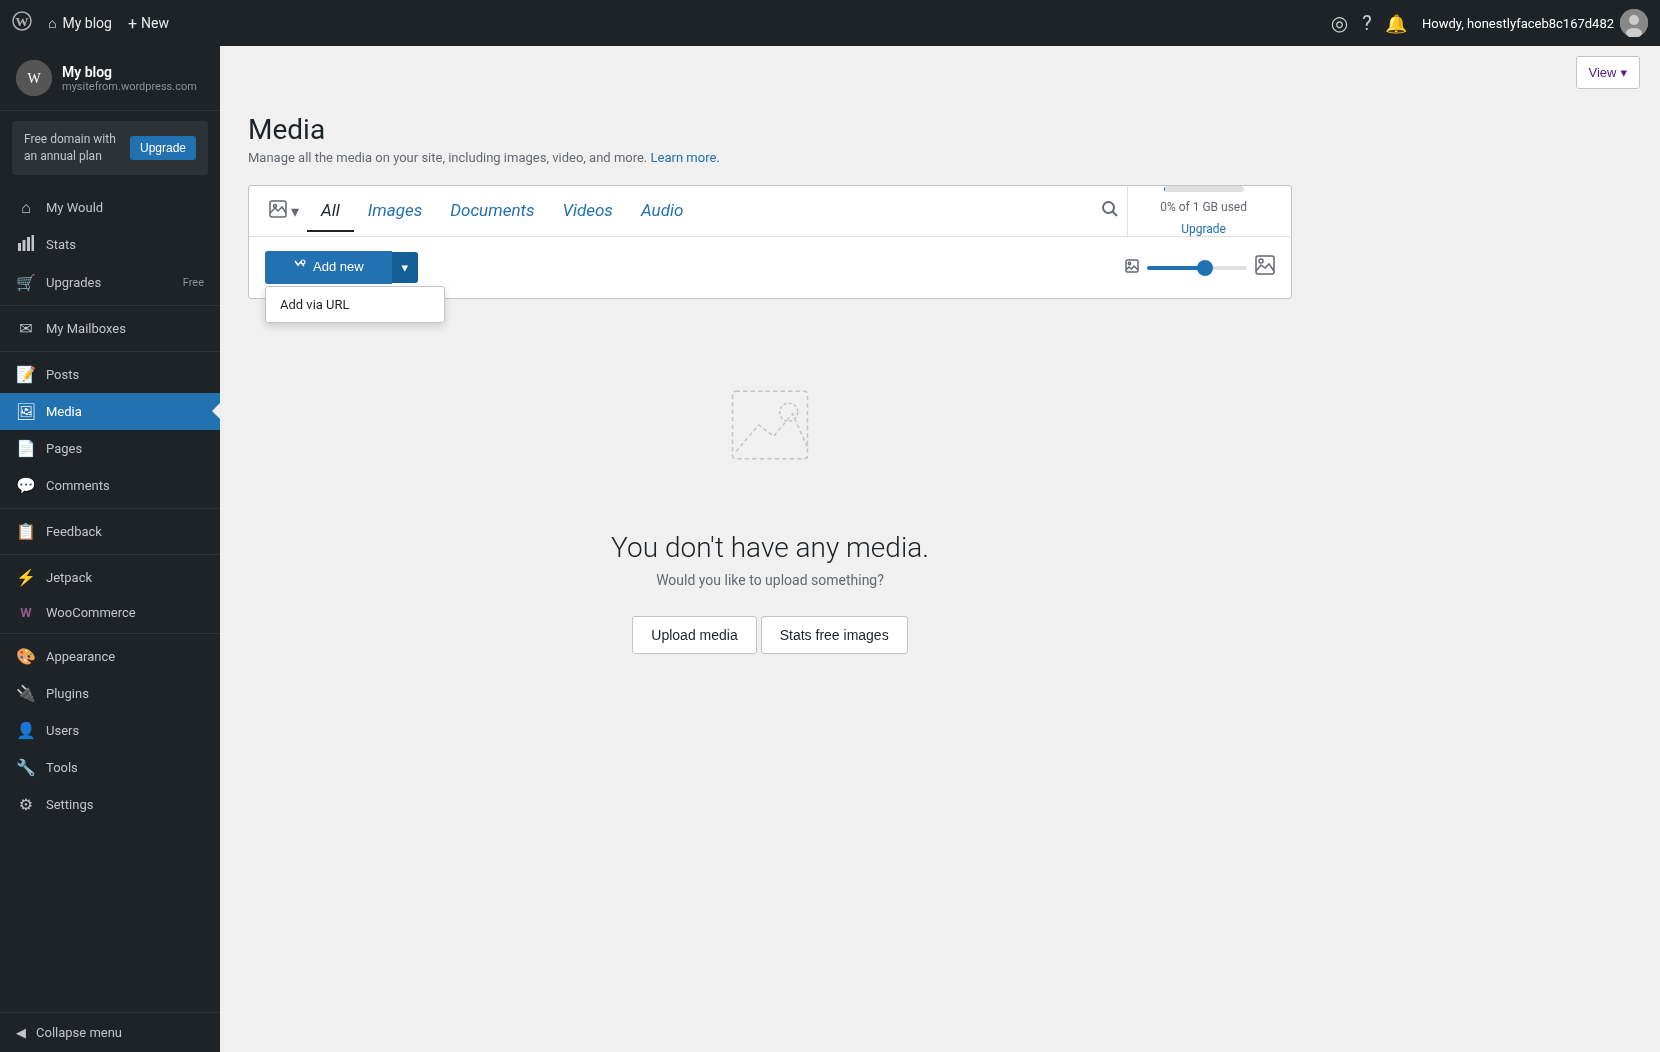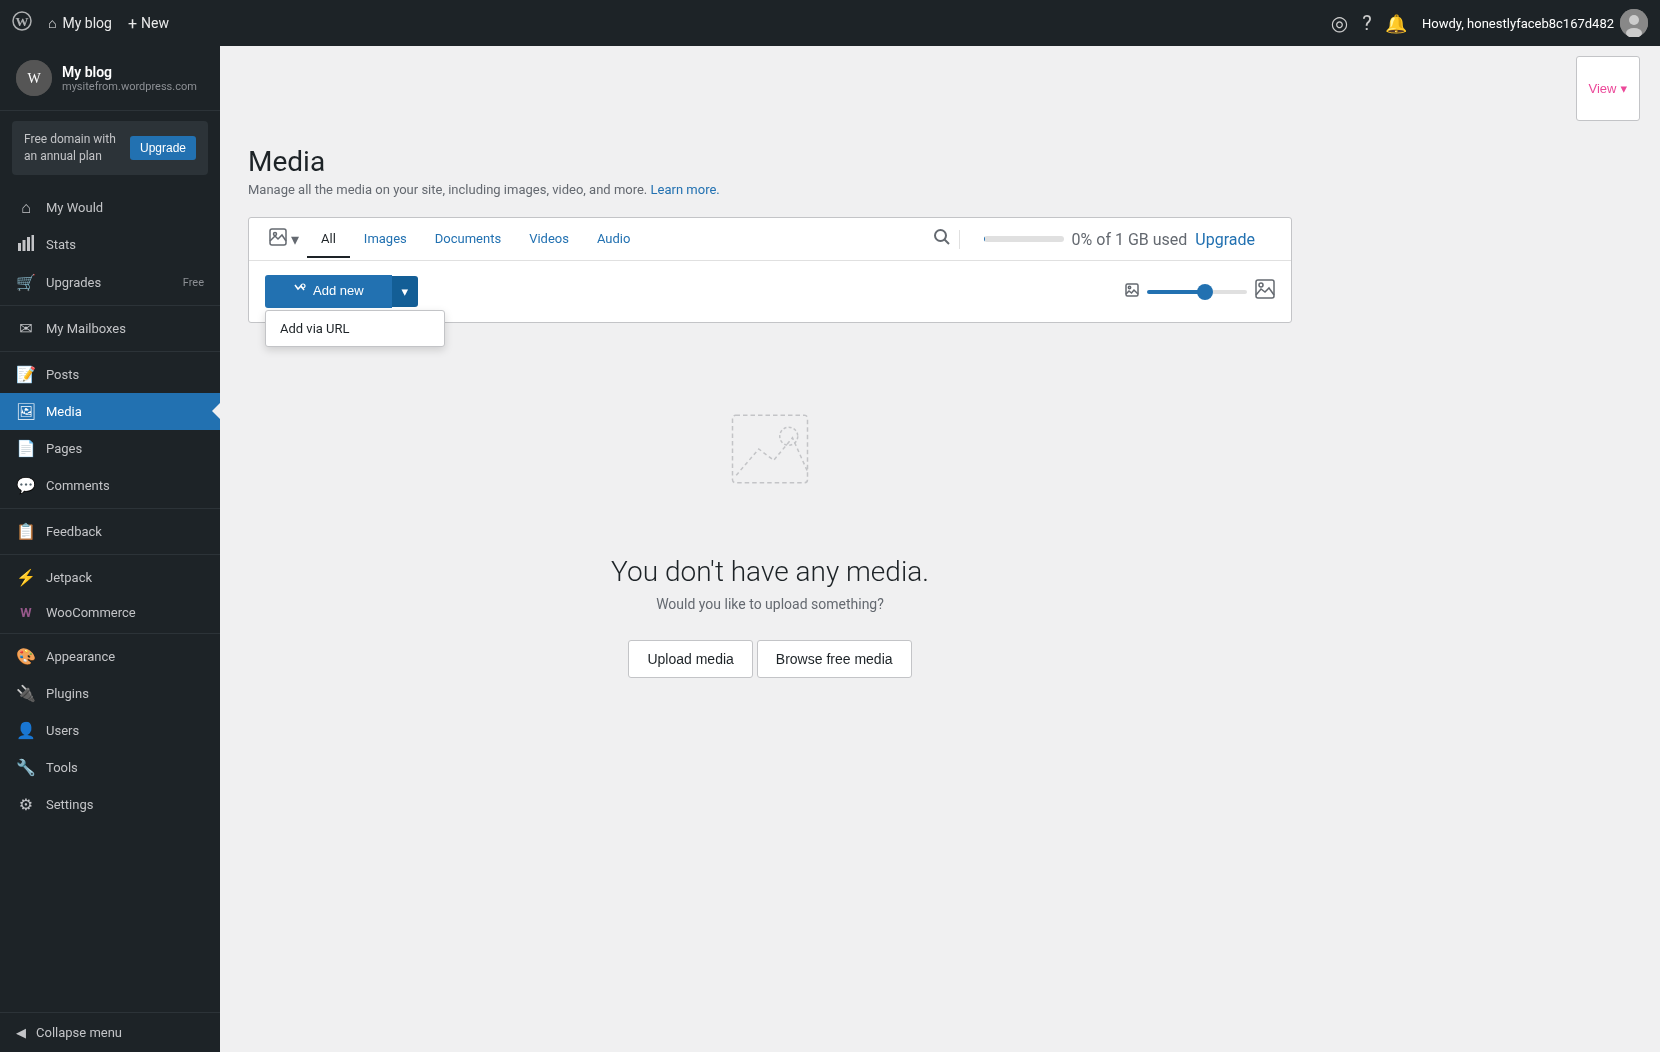--- a/index.html
+++ b/index.html
@@ -132,27 +132,27 @@
     
     .view-bar {
       display: flex;
       justify-content: flex-end;
       padding: 10px 20px 0;
     }
     .view-btn {
       background: #fff;
       border: 1px solid #c3c4c7;
       border-radius: 3px;
-      padding: 24px 12px;
+      padding: 8px 12px;
       font-size: 13px;
       cursor: pointer;
       display: flex;
       align-items: center;
       gap: 4px;
-      color: #ec4899;
+      color: #4c1d95;
     }
 
     
     .page-title { font-size: 28px; font-weight: 400; color: #1d2327; margin-bottom: 4px; }
     .page-subtitle { font-size: 13px; color: #646970; margin-bottom: 20px; }
     .page-subtitle a { color: #2271b1; text-decoration: none; }
 
     
     .tabs-container {
       background: #fff;
@@ -174,46 +174,48 @@
       padding: 10px 8px;
       cursor: pointer;
       color: #646970;
       border: none;
       background: none;
       font-size: 16px;
     }
     .tab-item {
       padding: 10px 14px;
       cursor: pointer;
-      font-size: 13px;
+      font-size: 17px;
       color: #2271b1;
       border-bottom: 2px solid transparent;
       text-decoration: none;
+      font-style: italic;
     }
     .tab-item.active {
       color: #1d2327;
       border-bottom: 2px solid #1d2327;
     }
     .tabs-search {
       margin-left: auto;
       background: none;
       border: none;
       font-size: 18px;
       color: #646970;
       cursor: pointer;
       padding: 4px 8px;
     }
     .tabs-storage {
       display: flex;
       align-items: center;
       gap: 8px;
-      padding: 0 24px;
+      padding: 0 32px;
       border-left: 1px solid #e0e0e0;
-      font-size: 16px;
+      font-size: 12px;
       color: #646970;
+      flex-direction: column;
     }
     .storage-bar {
       width: 80px;
       height: 6px;
       background: #e0e0e0;
       border-radius: 3px;
       overflow: hidden;
     }
     .storage-fill {
       height: 100%;
@@ -576,19 +578,19 @@
           <rect x="30" y="20" width="100" height="90" rx="4" fill="none" stroke="#c3c4c7" stroke-width="2" stroke-dasharray="6,4"></rect>
           <circle cx="105" cy="48" r="12" fill="none" stroke="#c3c4c7" stroke-width="2" stroke-dasharray="4,3"></circle>
           <path d="M35 100 L65 65 L85 80 L110 50 L130 95" stroke="#c3c4c7" stroke-width="2" fill="none" stroke-dasharray="5,4"></path>
         </svg>
 
         <h2 class="empty-title">You don't have any media.</h2>
         <p class="empty-subtitle">Would you like to upload something?</p>
 
         <div class="empty-actions">
           <button class="btn-outline">Upload media</button>
-          <button class="btn-outline">Browse free media</button>
+          <button class="btn-outline">Stats free images</button>
         </div>
       </div>
 
     </div>
   </div>
 </div>
 
 </body></html>

